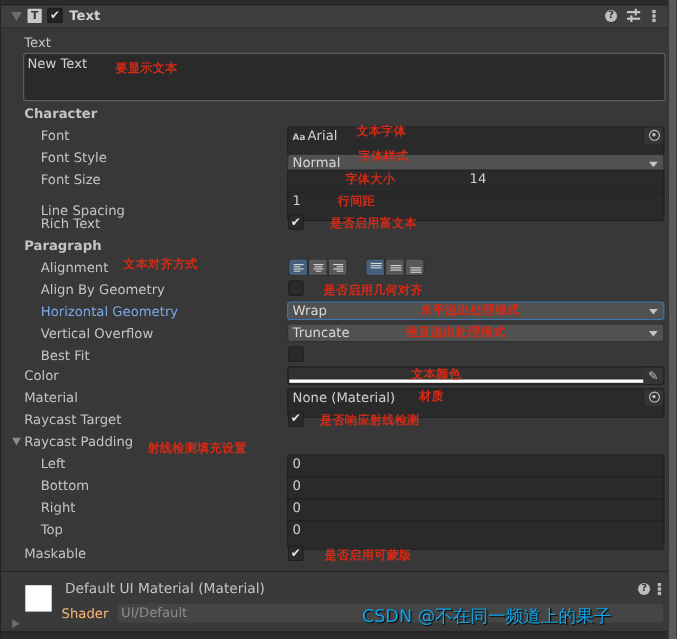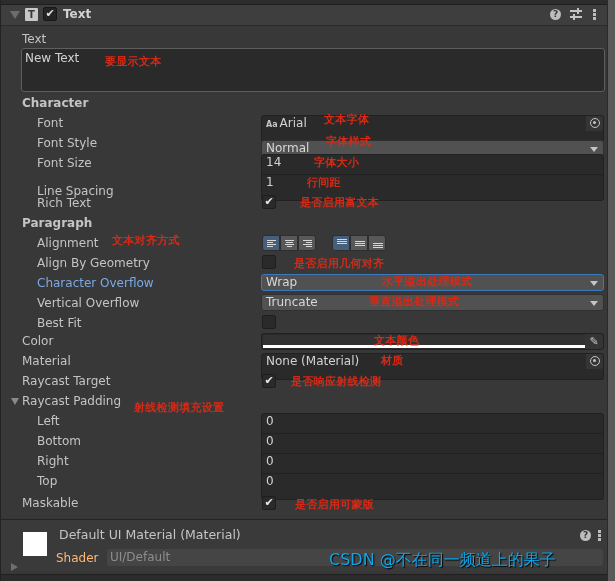--- a/index.html
+++ b/index.html
@@ -107,21 +107,21 @@
   <span class="anno" style="left:323px;top:112px;">文本字体</span>
 
   <span class="lbl" style="left:36px;top:136px;">Font Style</span>
   <div class="dropdown" style="top:140px;">
     <span>Normal</span>
     <span class="dd-arrow"></span>
   </div>
   <span class="anno" style="left:325px;top:134px;">字体样式</span>
 
   <span class="lbl" style="left:36px;top:156px;">Font Size</span>
-  <div class="field" style="top:154px;">
+  <div class="field" style="top:154px;text-align:center;">
     <span>14</span>
   </div>
   <span class="anno" style="left:313px;top:155px;">字体大小</span>
 
   <span class="lbl" style="left:36px;top:184px;text-align:center;">Line Spacing</span>
   <div class="field" style="top:174px;">
     <span>1</span>
   </div>
   <span class="anno" style="left:306px;top:175px;">行间距</span>
 
@@ -168,21 +168,21 @@
       <i style="left:4px;top:7px;width:10px;"></i>
         <i style="left:4px;top:9px;width:10px;"></i>
         <i style="left:4px;top:11px;width:10px;"></i>
     </div>
   </div>
 
   <span class="lbl" style="left:36px;top:256px;">Align By Geometry</span>
   <span class="checkbox" style="top:255px;"></span>
   <span class="anno" style="left:293px;top:256px;">是否启用几何对齐</span>
 
-  <span class="lbl blue" style="left:36px;top:276px;">Character Overflow</span>
+  <span class="lbl blue" style="left:36px;top:276px;">Horizontal Geometry</span>
   <div class="dropdown focus" style="top:274px;">
     <span>Wrap</span>
     <span class="dd-arrow"></span>
   </div>
   <span class="anno" style="left:381px;top:274px;">水平溢出处理模式</span>
 
   <span class="lbl" style="left:36px;top:296px;">Vertical Overflow</span>
   <div class="dropdown" style="top:294px;">
     <span>Truncate</span>
     <span class="dd-arrow"></span>

